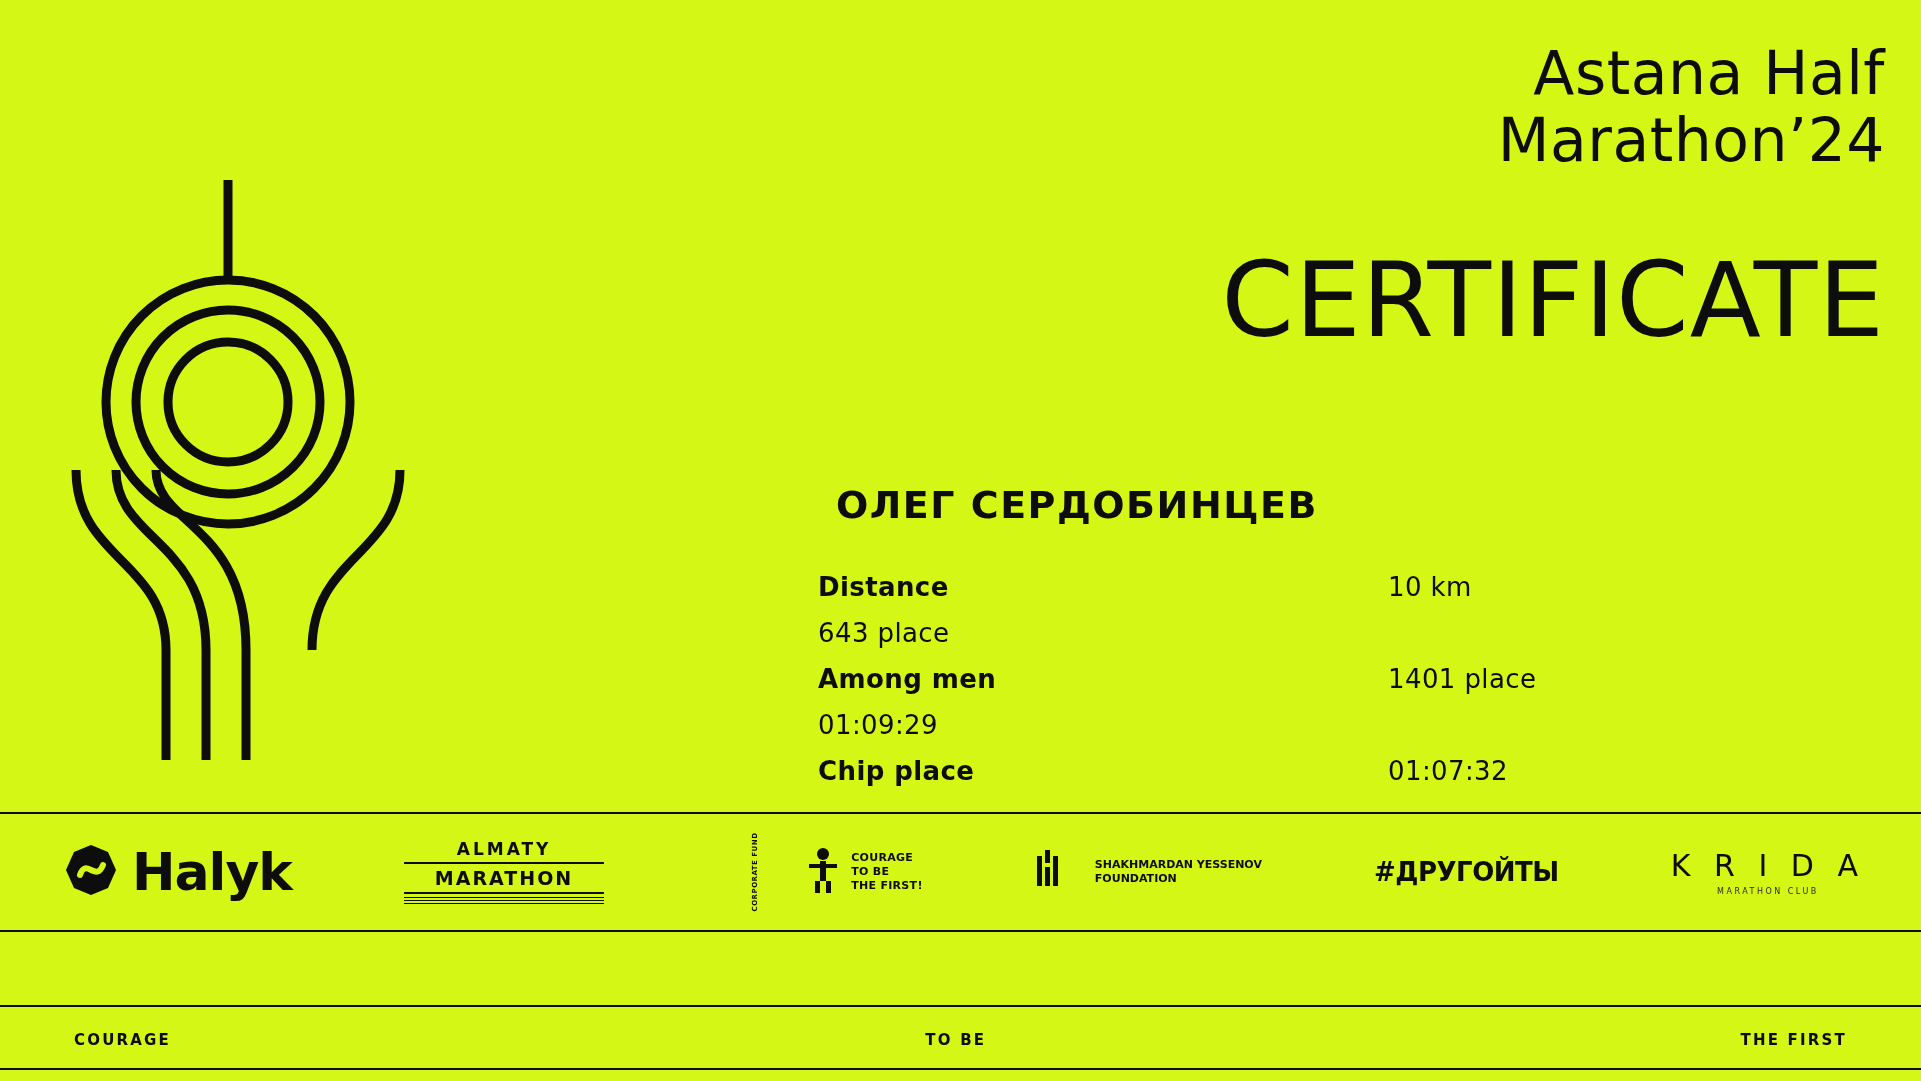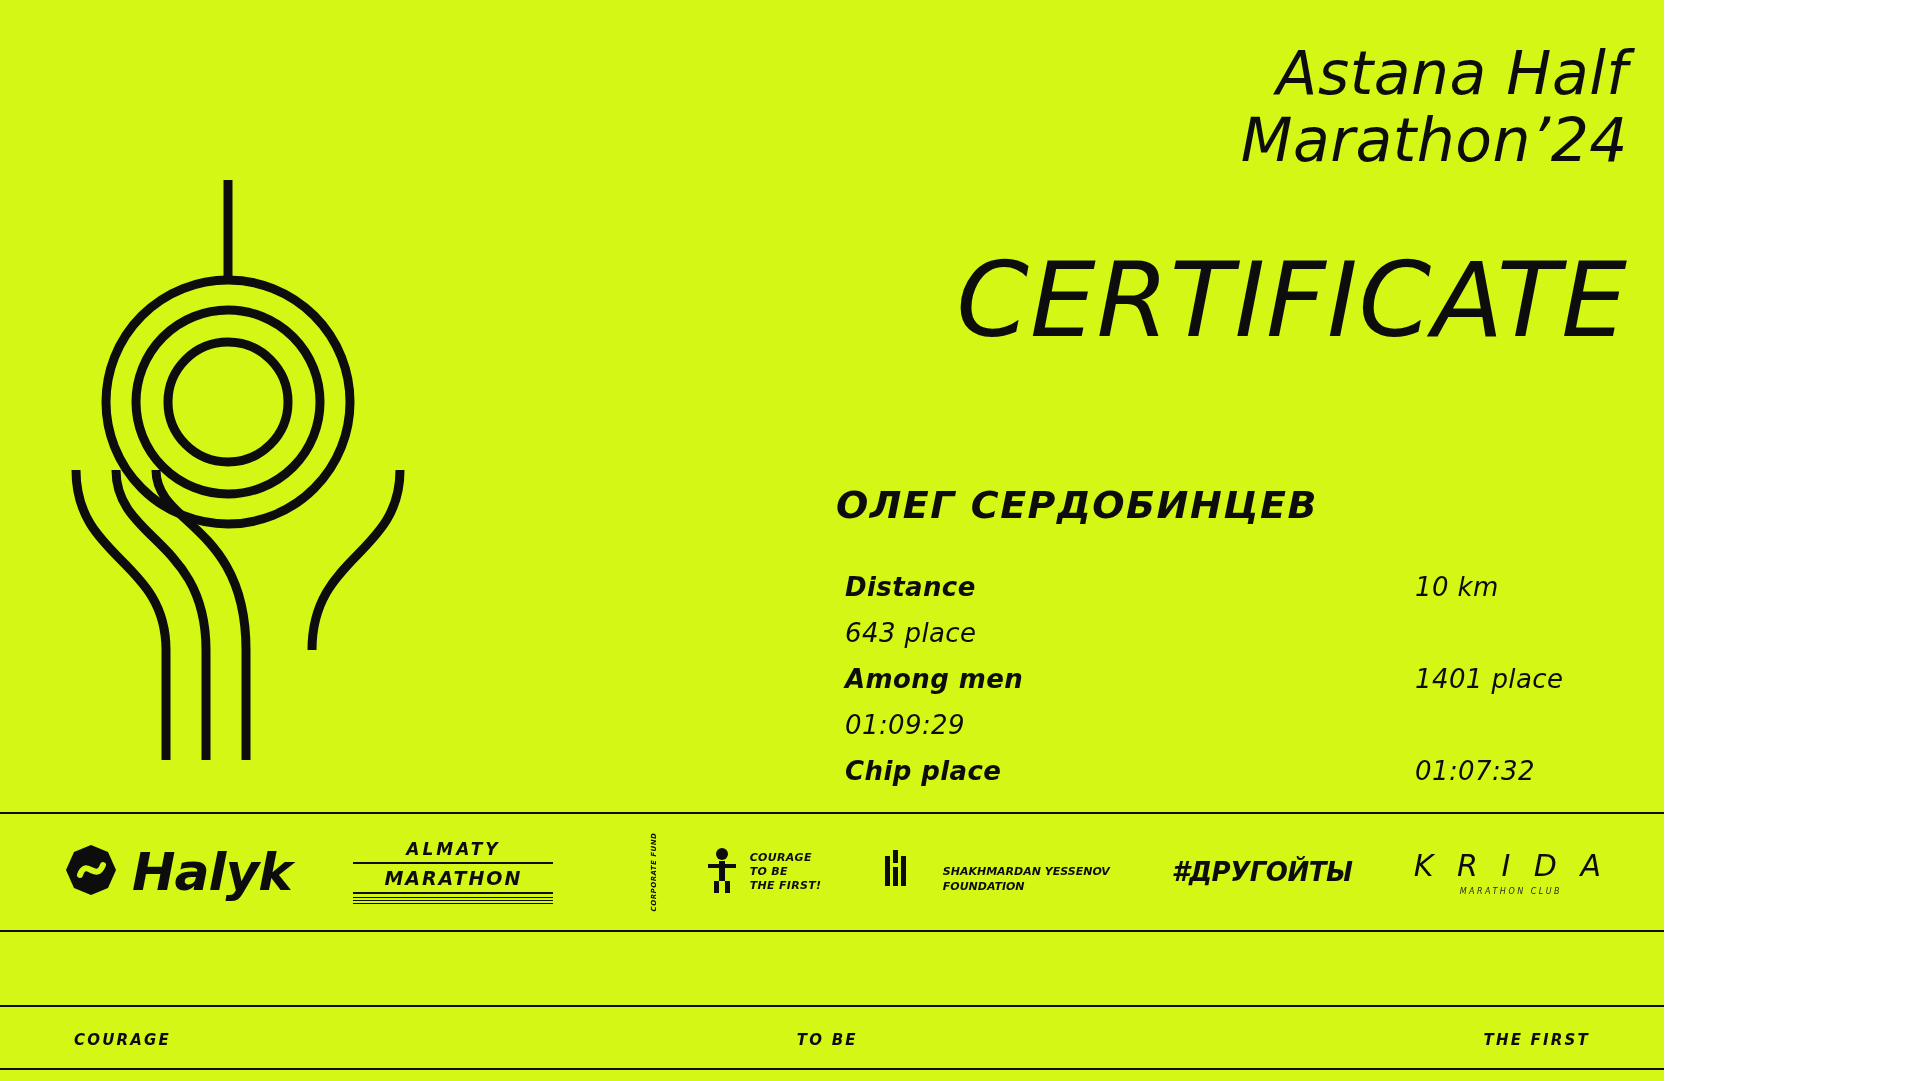--- a/index.html
+++ b/index.html
@@ -5,26 +5,25 @@
   html, body {
     margin: 0;
     padding: 0;
     background: #ffffff;
   }
   body {
     font-family: "Liberation Sans", sans-serif;
   }
   .page {
     position: relative;
-    width: 1664px;
+    width: 1921px;
     height: 1081px;
     background: #d4f716;
     overflow: hidden;
     color: #0d0d0d;
-    font-style: italic;
   }
 
   
   .event-title {
     position: absolute;
     right: 36px;
     top: 40px;
     text-align: right;
     font-size: 60px;
     line-height: 1.12;
@@ -58,21 +57,20 @@
   .details {
     position: absolute;
     left: 818px;
     top: 572px;
     width: 1060px;
   }
   .detail-row {
     display: flex;
     align-items: center;
     margin-bottom: 16px;
-    margin-left: 27px;
   }
   .detail-label {
     width: 570px;
     font-size: 26px;
     font-weight: bold;
     letter-spacing: 0.4px;
     font-family: "DejaVu Sans", sans-serif;
   }
   .detail-value {
     font-size: 26px;
@@ -182,21 +180,21 @@
   .corp-vert {
     font-size: 7px;
     font-weight: bold;
     letter-spacing: 0.5px;
     transform: rotate(-90deg);
     white-space: nowrap;
     font-family: "DejaVu Sans", sans-serif;
   }
   .yessenov {
     display: flex;
-    align-items: flex-end;
+    align-items: center;
     gap: 26px;
   }
   .yessenov-text {
     font-size: 11px;
     font-weight: bold;
     line-height: 1.3;
     white-space: pre-line;
     font-family: "DejaVu Sans", sans-serif;
   }
   .drugoity {

